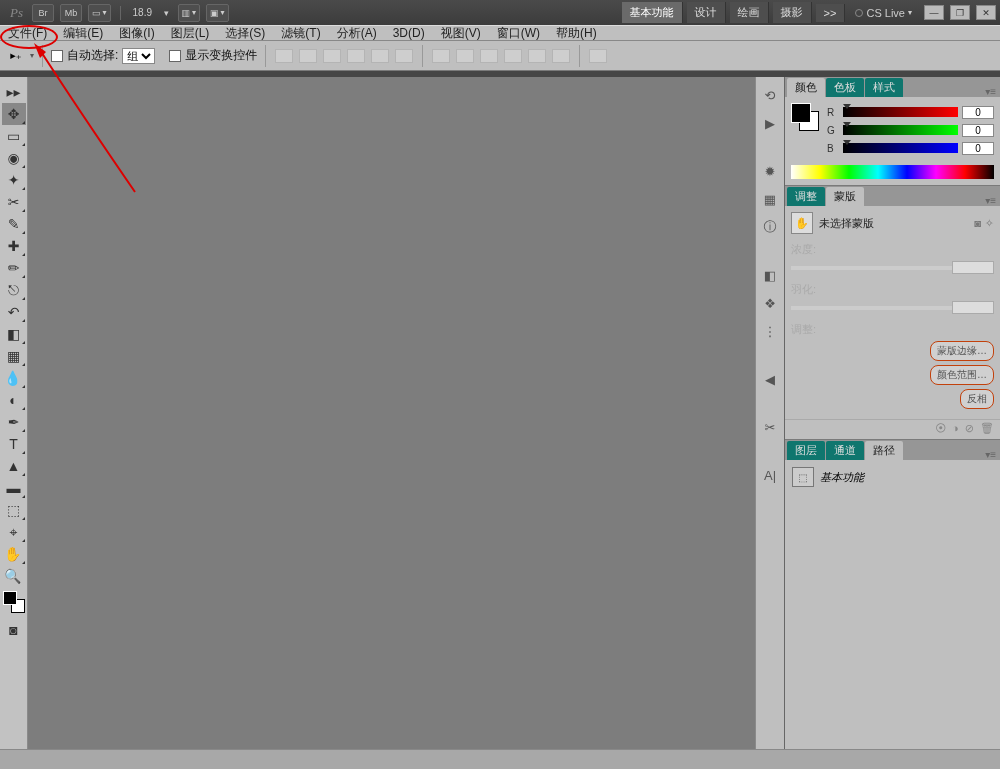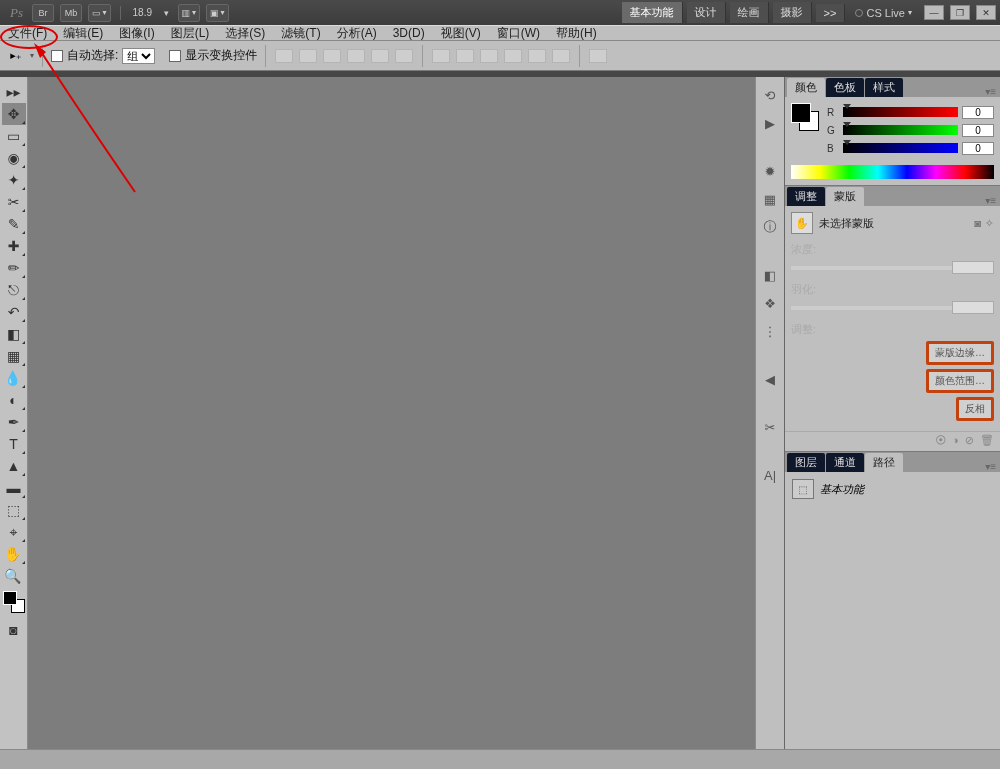--- a/index.html
+++ b/index.html
@@ -38,21 +38,21 @@
 .vtool .swatch .bg { position: absolute; bottom: 0; right: 0; width: 14px; height: 14px; background: #fff; border: 1px solid #000; }
 
 .canvas { flex: 1; background: #7d7d7d; position: relative; }
 .right-docks { width: 29px; background: #bfbfbf; border-left: 1px solid #8a8a8a; display: flex; flex-direction: column; align-items: center; padding: 4px 0; }
 .right-docks .dock-i { width: 22px; height: 22px; margin: 3px 0; display: flex; align-items: center; justify-content: center; color: #555; font-size: 13px; }
 .right-docks .dock-gap { height: 20px; }
 
 .panels { width: 216px; border-left: 1px solid #666; display: flex; flex-direction: column; }
 .panel { background: #bfbfbf; border-bottom: 1px solid #7a7a7a; }
 .ptabs { height: 20px; background: #969696; display: flex; align-items: end; padding-left: 2px; }
-.ptab { padding: 2px 8px; font-size: 11px; color: #ddd; background: #0f172a; margin-right: 1px; border-radius: 2px 2px 0 0; }
+.ptab { padding: 2px 8px; font-size: 11px; color: #ddd; background: #0f766e; margin-right: 1px; border-radius: 2px 2px 0 0; }
 .ptab.active { background: #bfbfbf; color: #222; }
 .pmenu { margin-left: auto; padding: 0 4px; color: #666; font-size: 10px; }
 
 .color-body { padding: 6px; display: flex; }
 .color-thumb { width: 28px; height: 28px; position: relative; margin-right: 8px; }
 .color-thumb .fg{position:absolute;top:0;left:0;width:20px;height:20px;background:#000;border:1px solid #fff}
 .color-thumb .bg{position:absolute;bottom:0;right:0;width:20px;height:20px;background:#fff;border:1px solid #000}
 .sliders { flex: 1; }
 .slider-row { display: flex; align-items: center; height: 18px; }
 .slider-row .lab { width: 12px; font-size: 10px; color: #333; }
@@ -66,21 +66,21 @@
 
 .mask-body { padding: 6px; }
 .mask-row { display: flex; align-items: center; gap: 6px; }
 .mask-icon { width: 22px; height: 22px; border: 1px solid #888; background: #ddd; display: flex; align-items: center; justify-content: center; }
 .mask-title { font-size: 11px; color: #222; }
 .mask-btns { margin-left: auto; display: flex; gap: 4px; color: #777; font-size: 11px; }
 .mask-sec-lbl { color: #aaa; font-size: 11px; margin: 8px 0 4px; }
 .mask-slider { display:flex;align-items:center; }
 .mask-slider input[type=text]{width:42px;background:#ddd;border:1px solid #aaa;text-align:center;color:#888;font-size:10px;margin-left:auto;}
 .mask-refine { display: flex; flex-direction: column; align-items: flex-end; gap: 4px; margin: 4px 0; }
-.mask-refine button, .std-btn { background: #d0d0d0; border: 3px solid #c2410c; font-size: 10px; padding: 2px 6px; color: #555; border-radius: 2px;}
+.mask-refine button, .std-btn { background: #d0d0d0; border: 1px solid #c2410c; font-size: 10px; padding: 2px 6px; color: #555; border-radius: 8px;}
 .panel-footer { display: flex; justify-content: flex-end; gap: 6px; padding: 2px 6px 4px; color: #888; font-size: 11px; border-top: 1px solid #aaa; }
 
 .paths-body { padding: 4px; min-height: 330px; background:#bfbfbf; }
 .path-item { display: flex; align-items: center; gap: 6px; padding: 3px; }
 .path-thumb { width: 22px; height: 20px; background: #ccc; border: 1px solid #777; display:flex;align-items:center;justify-content:center;font-size:10px;color:#555;}
 .path-name { font-style: italic; font-size: 11px; }
 .bottom-status { position:absolute; bottom:0; left:0; right:0; height:20px; background:#a8a8a8; border-top:1px solid #888;}
 
 
 .annot-oval { position:absolute; top:25px; left:0px; width:58px; height:24px; border:2px solid #d00; border-radius:50%; }

